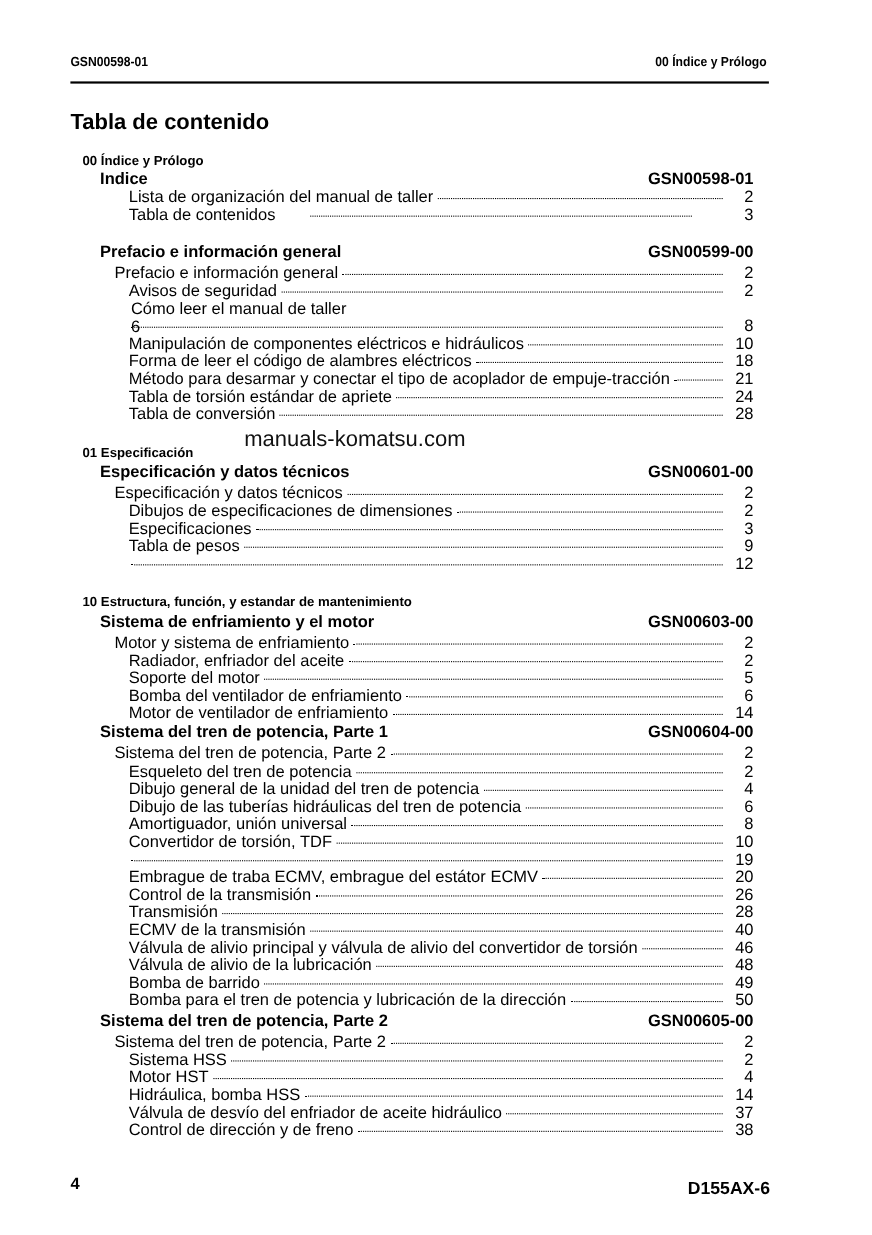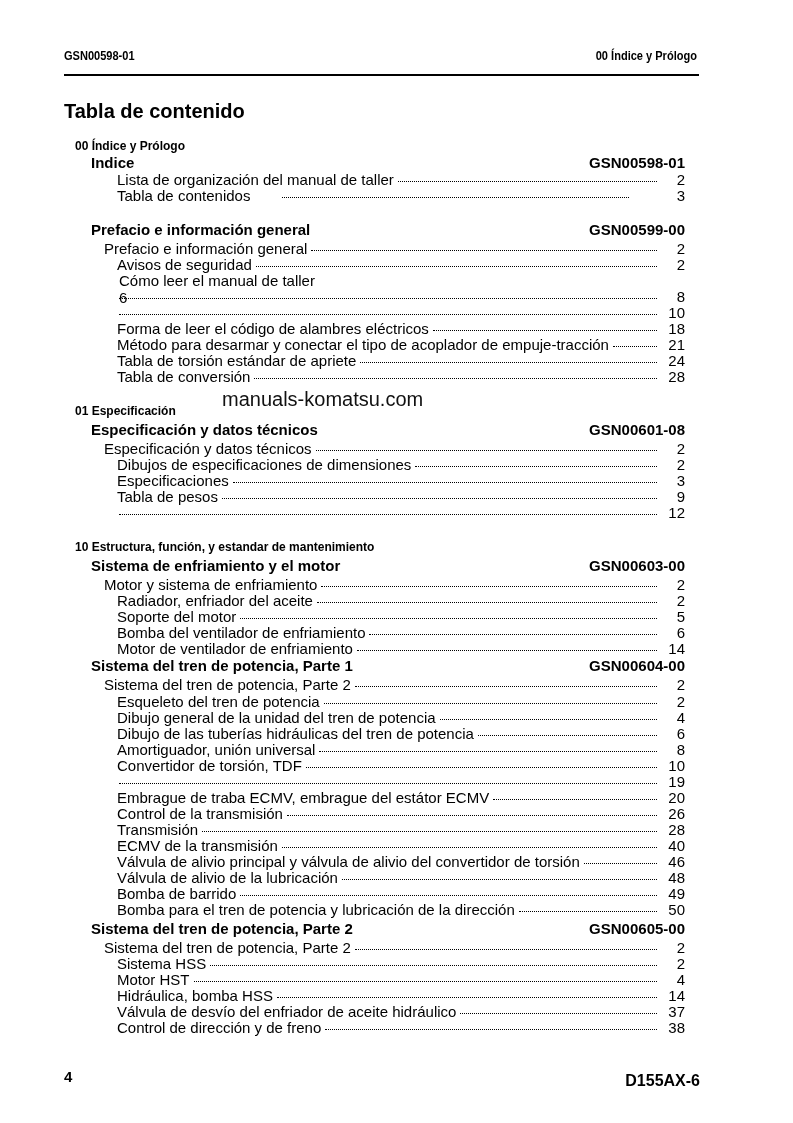--- a/index.html
+++ b/index.html
@@ -167,20 +167,21 @@
     <div class="row entry lvl2" style="top: 273px; flex-direction: column;">
       <span class="title">Cómo leer el manual de taller</span>
       <span class="dots"></span>
       <span class="page">6</span>
     </div>
     <div class="row entry lvl2" style="top: 289px;">
       <span class="dots"></span>
       <span class="page">8</span>
     </div>
     <div class="row entry lvl2" style="top: 305px;">
+      <span class="title">Manipulación de componentes eléctricos e hidráulicos</span>
       <span class="dots"></span>
       <span class="page">10</span>
     </div>
     <div class="row entry lvl2" style="top: 321px;">
       <span class="title">Forma de leer el código de alambres eléctricos</span>
       <span class="dots"></span>
       <span class="page">18</span>
     </div>
     <div class="row entry lvl2" style="top: 337px;">
       <span class="title">Método para desarmar y conectar el tipo de acoplador de empuje-tracción</span>
@@ -191,21 +192,21 @@
       <span class="title">Tabla de torsión estándar de apriete</span>
       <span class="dots"></span>
       <span class="page">24</span>
     </div>
     <div class="row entry lvl2" style="top: 369px;">
       <span class="title">Tabla de conversión</span>
       <span class="dots"></span>
       <span class="page">28</span>
     </div>
     <div class="row chapter" style="top: 403px;">01 Especificación</div>
-    <div class="row section" style="top: 422px;"><span>Especificación y datos técnicos</span><span class="code">GSN00601-08</span></div>
+    <div class="row section" style="top: 422px;"><span>Especificación y datos técnicos</span><span class="code">GSN00601-00</span></div>
     <div class="row entry lvl1" style="top: 441px;">
       <span class="title">Especificación y datos técnicos</span>
       <span class="dots"></span>
       <span class="page">2</span>
     </div>
     <div class="row entry lvl2" style="top: 457px;">
       <span class="title">Dibujos de especificaciones de dimensiones</span>
       <span class="dots"></span>
       <span class="page">2</span>
     </div>

